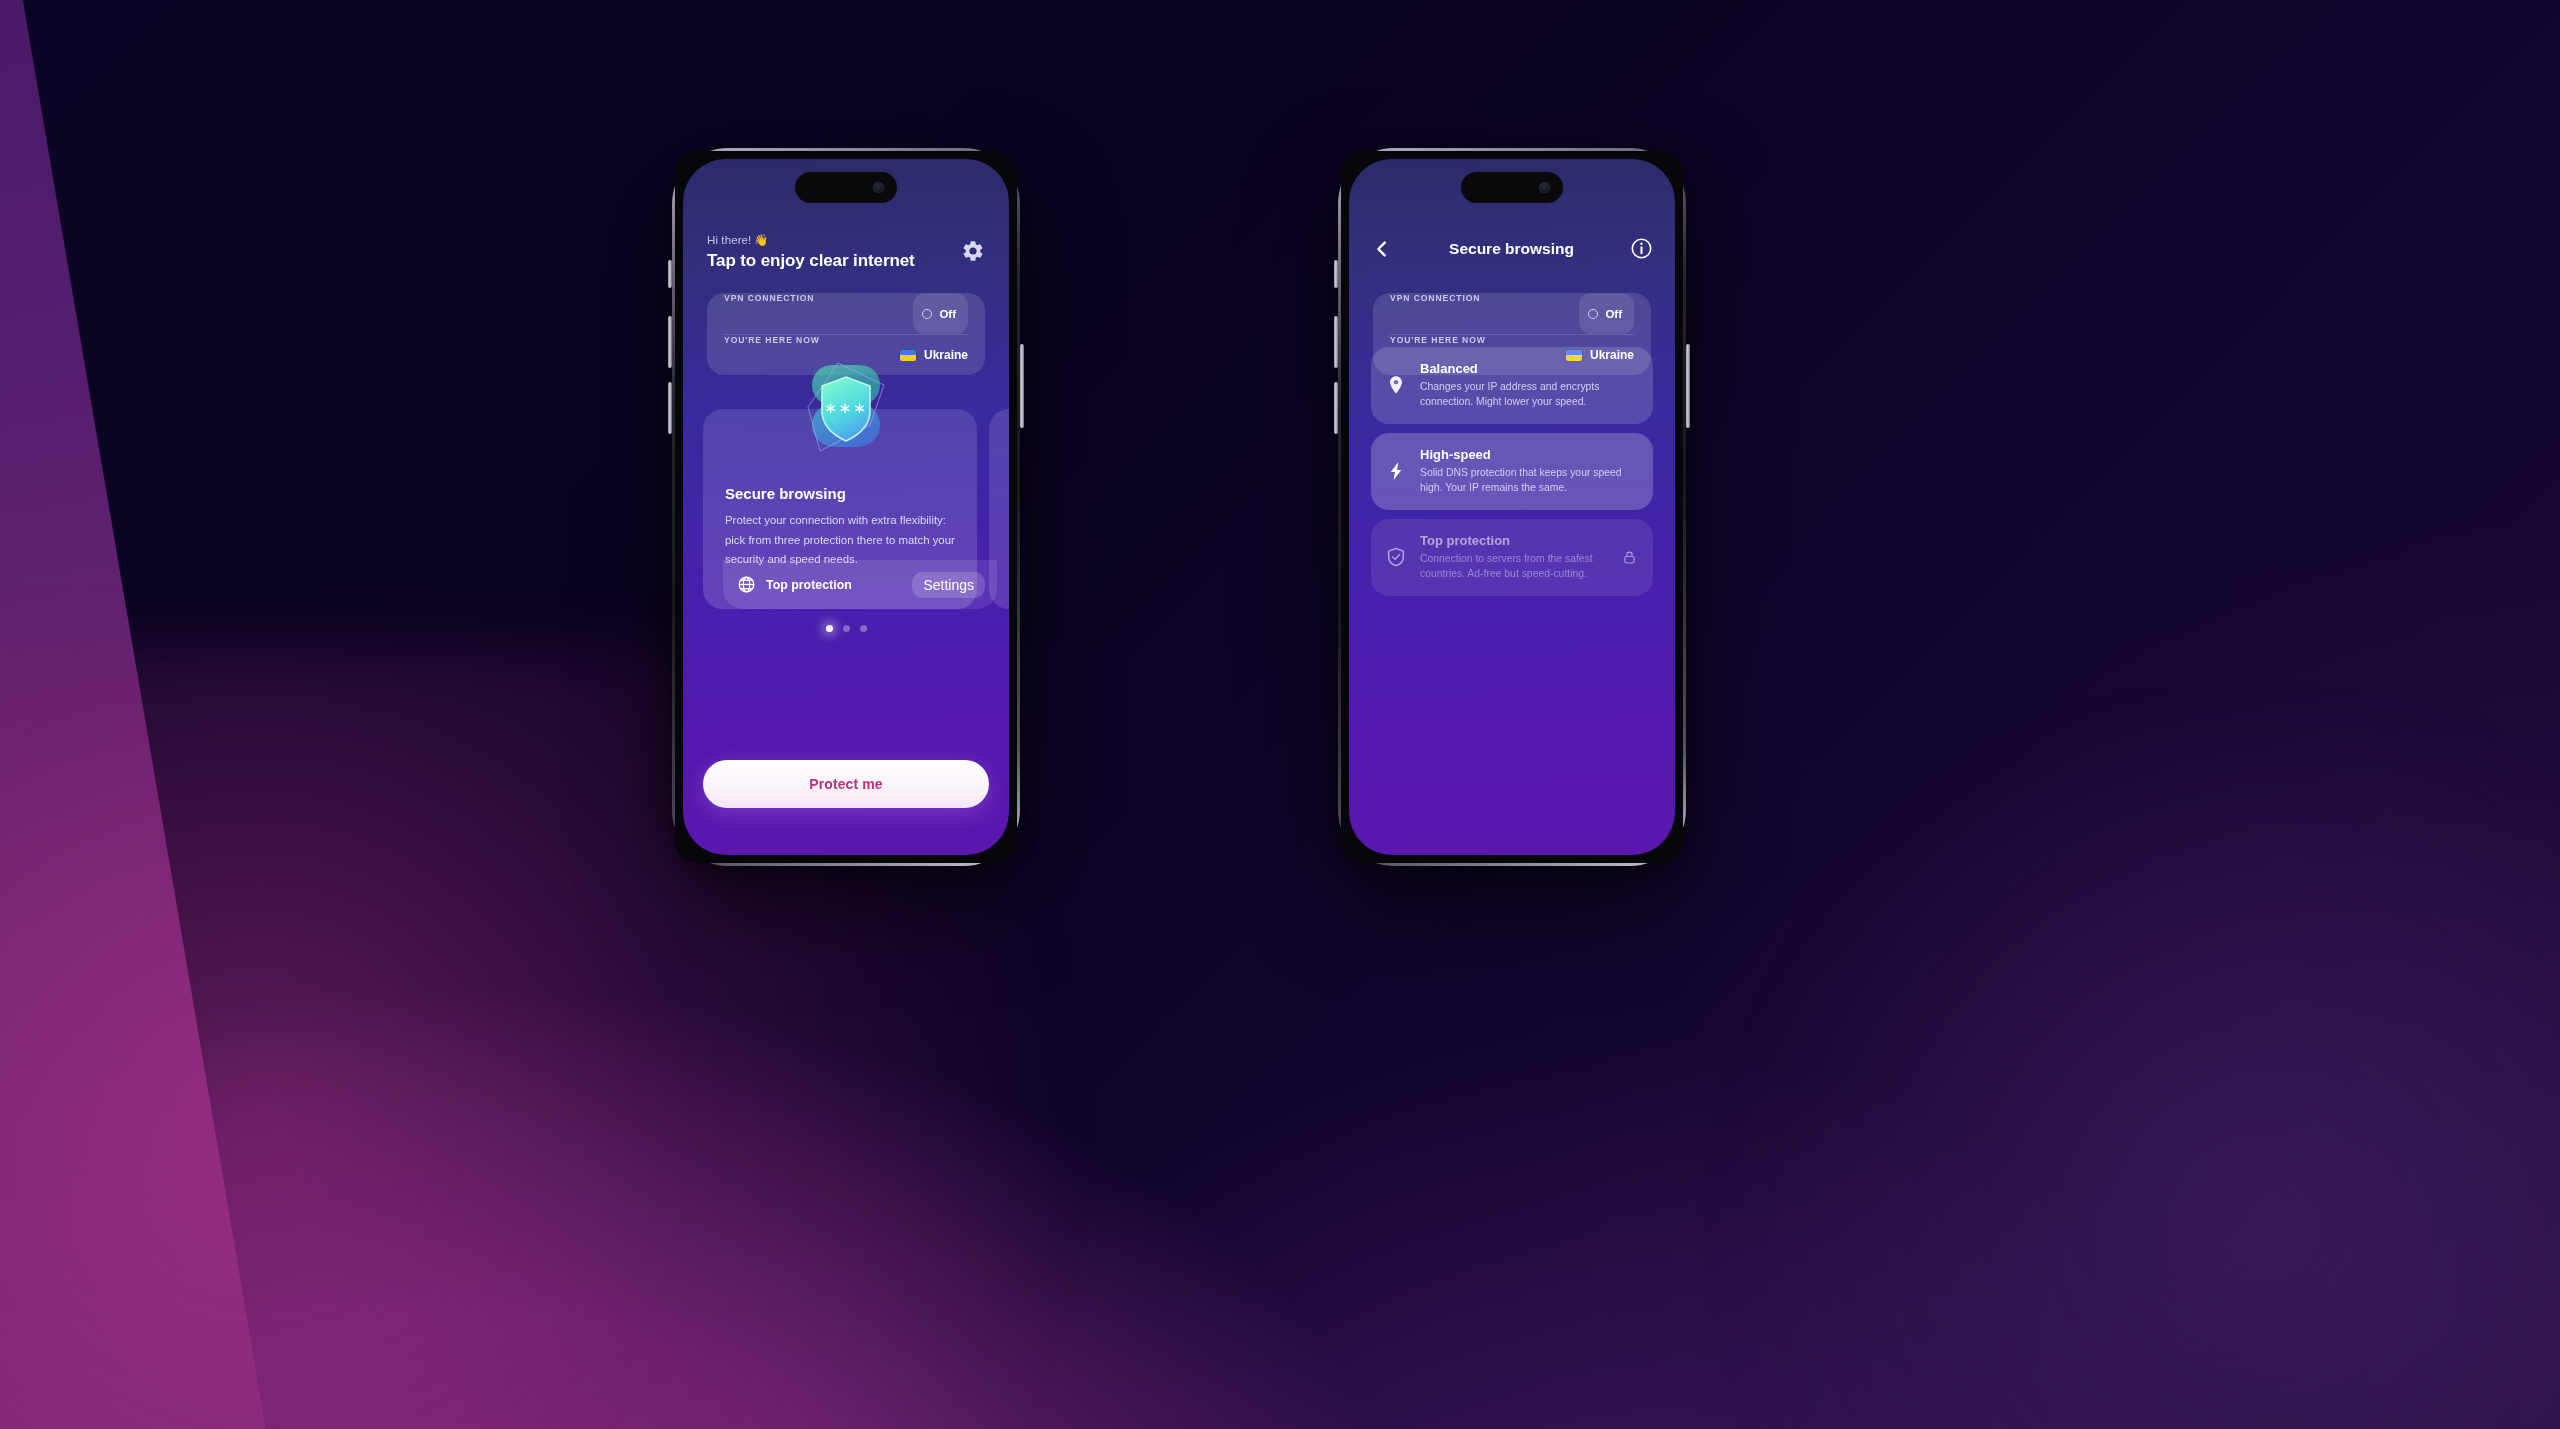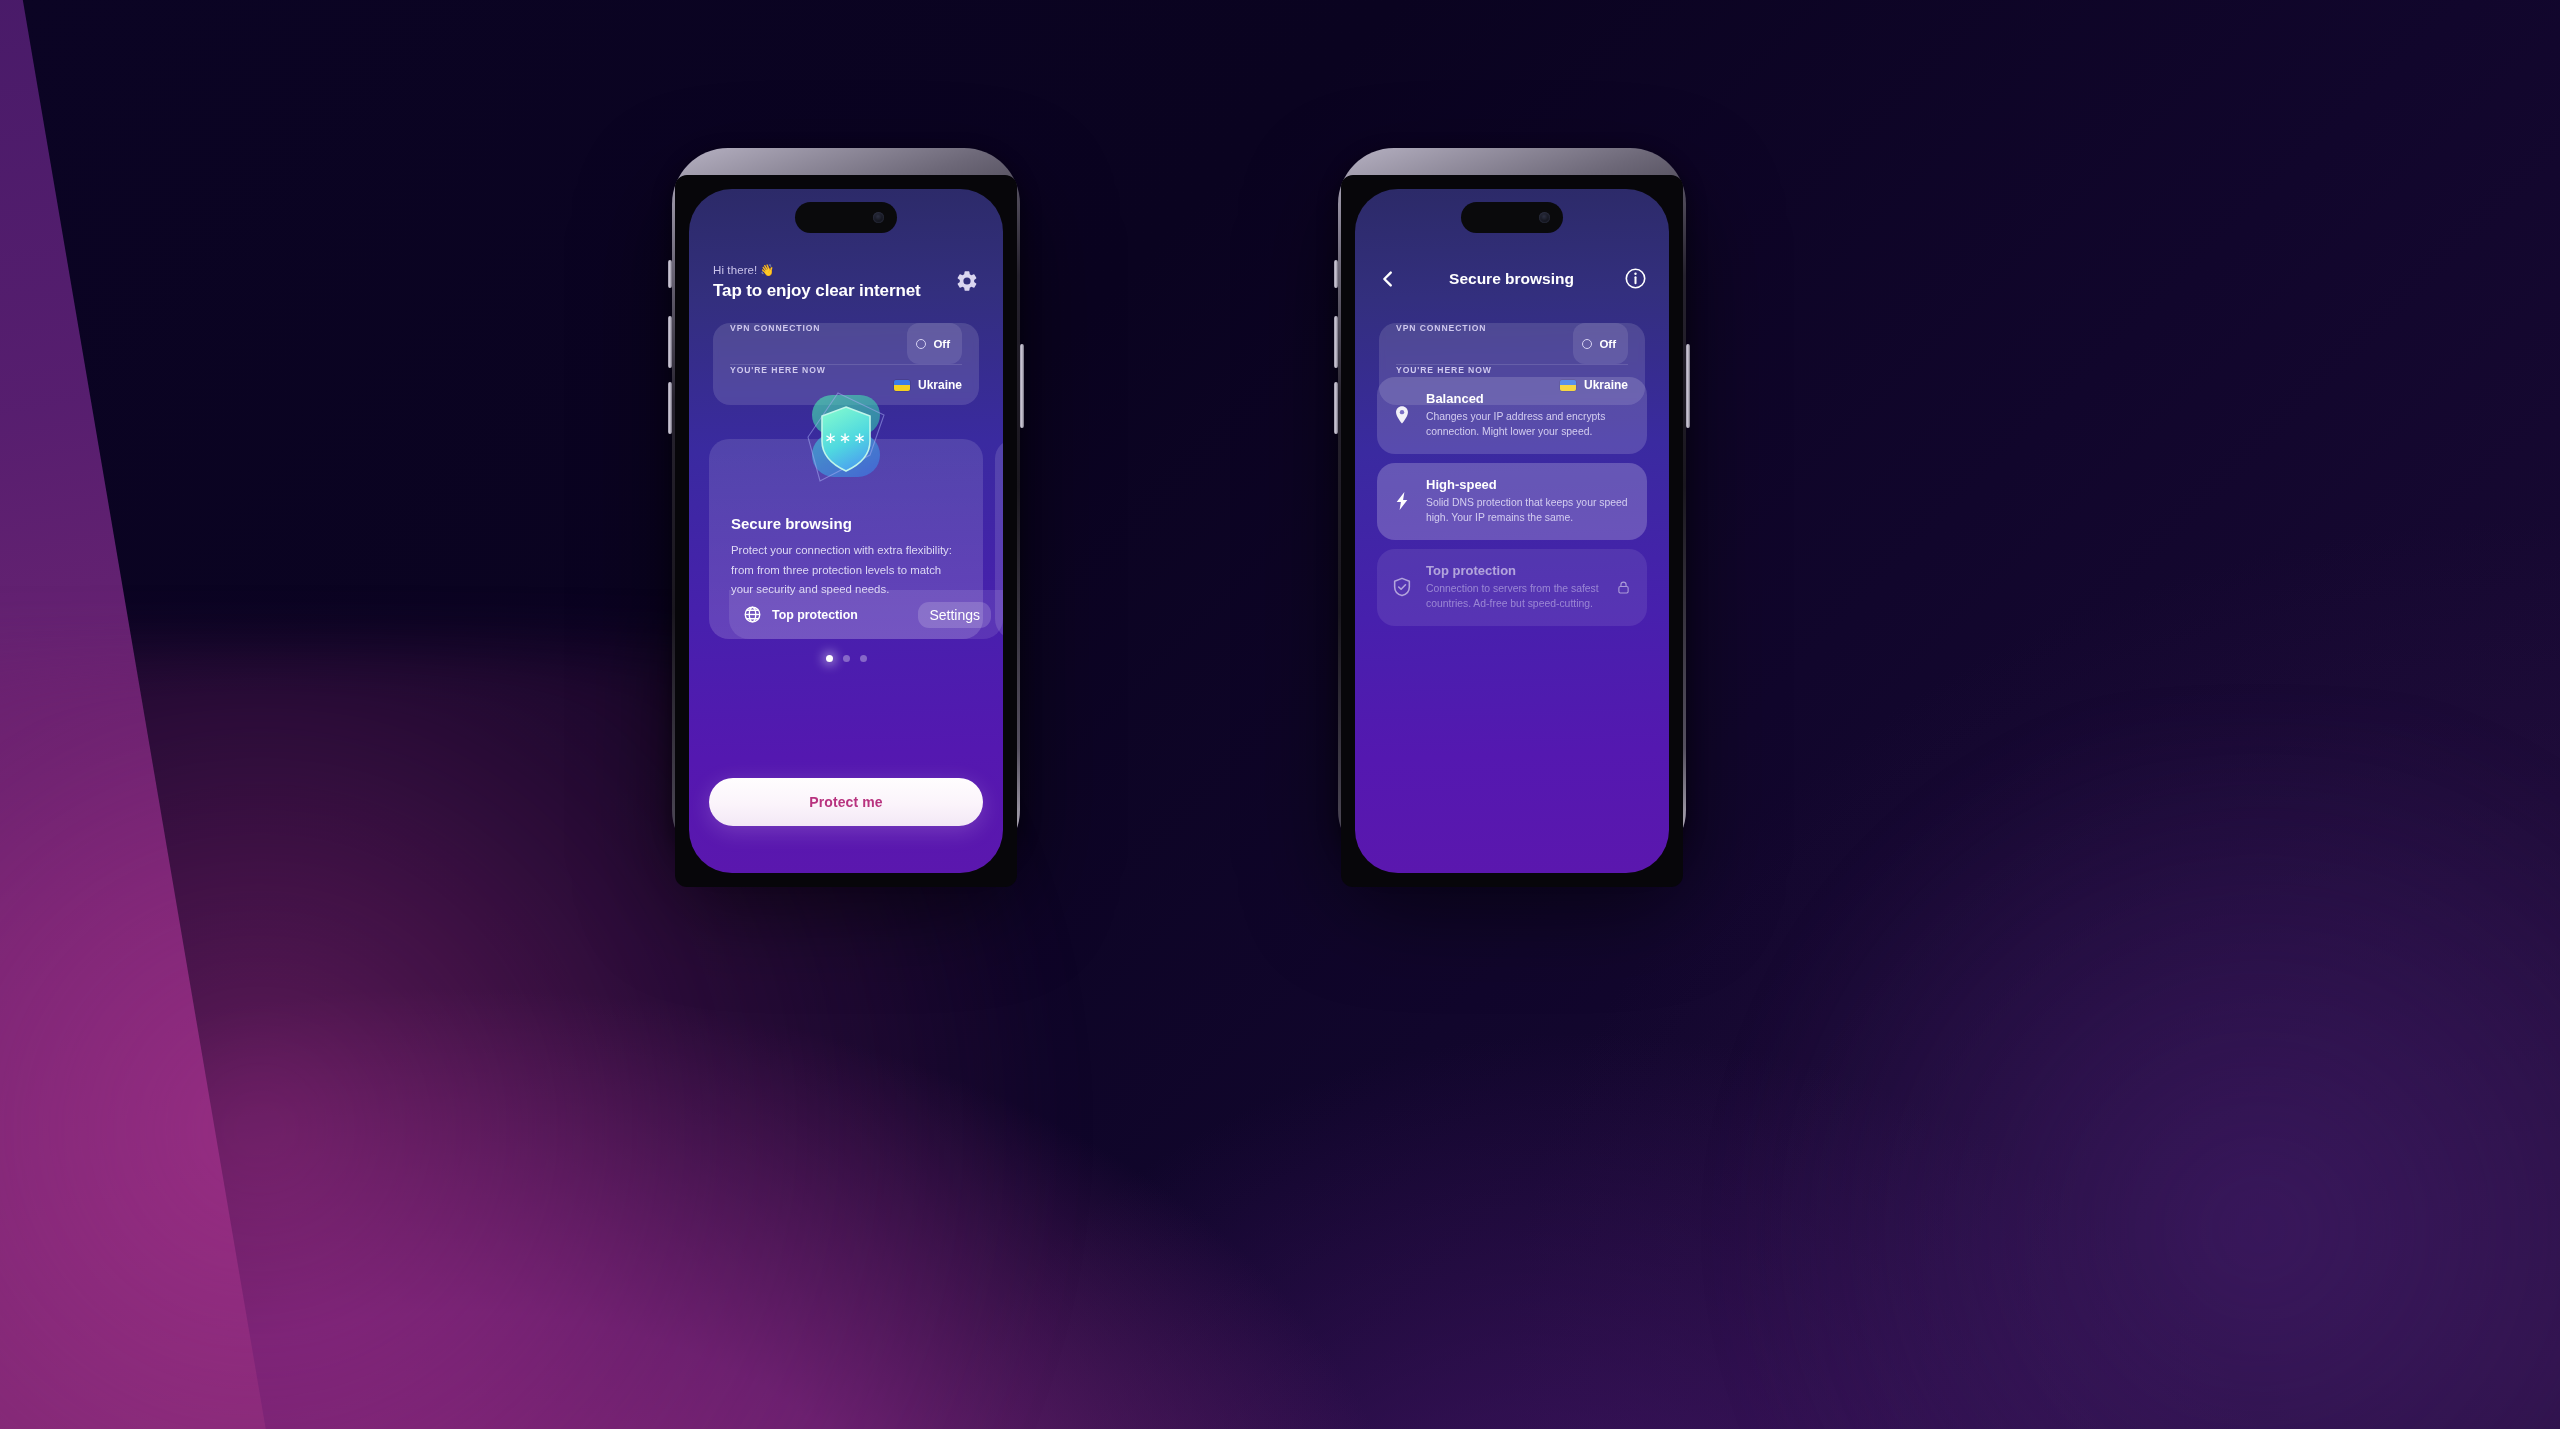--- a/index.html
+++ b/index.html
@@ -41,25 +41,24 @@
   .phone {
     position:absolute;
     width:348px; height:718px;
     border-radius:56px;
     background:linear-gradient(160deg,#b8b3c4 0%,#6d6878 14%,#26222e 30%,#1a171f 55%,#55505f 86%,#cfcad6 100%);
     padding:3px;
     box-shadow:0 40px 90px rgba(0,0,0,.55), 0 6px 20px rgba(0,0,0,.45);
   }
   .phone-inner {
     width:100%; height:100%;
-    border-radius:12px;
+    border-radius:22px;
     background:#07060a;
-    padding:14px;
+    padding:8px;
     position:relative;
-    margin-top:24px;
   }
   .screen {
     width:100%; height:100%;
     border-radius:43px;
     overflow:hidden;
     position:relative;
     background:linear-gradient(178deg, #2c2a68 0%, #332f7e 16%, #3a2aa0 38%, #4720ad 62%, #5418b0 82%, #5b17ae 100%);
   }
   .notch {
     position:absolute; top:13px; left:50%; transform:translateX(-50%);
@@ -227,21 +226,21 @@
               </span>
             <span class="loc-name">Ukraine</span>
           </div>
         </div>
       </div>
 
       <div class="peek-card"></div>
 
       <div class="feature-card">
         <div class="fc-title">Secure browsing</div>
-        <div class="fc-desc">Protect your connection with extra flexibility: from from three protection levels to match your security and speed needs.</div>
+        <div class="fc-desc">Protect your connection with extra flexibility: pick from three protection there to match your security and speed needs.</div>
 
         <div class="tp-row">
           <span class="globe-ic">
             <svg viewBox="0 0 24 24" width="19" height="19" fill="none" stroke="#ffffff" stroke-width="1.7">
               <circle cx="12" cy="12" r="9.2"></circle>
               <ellipse cx="12" cy="12" rx="4.1" ry="9.2"></ellipse>
               <line x1="2.8" y1="12" x2="21.2" y2="12"></line>
               <path d="M4.4 6.6h15.2M4.4 17.4h15.2"></path>
             </svg>
           </span>

